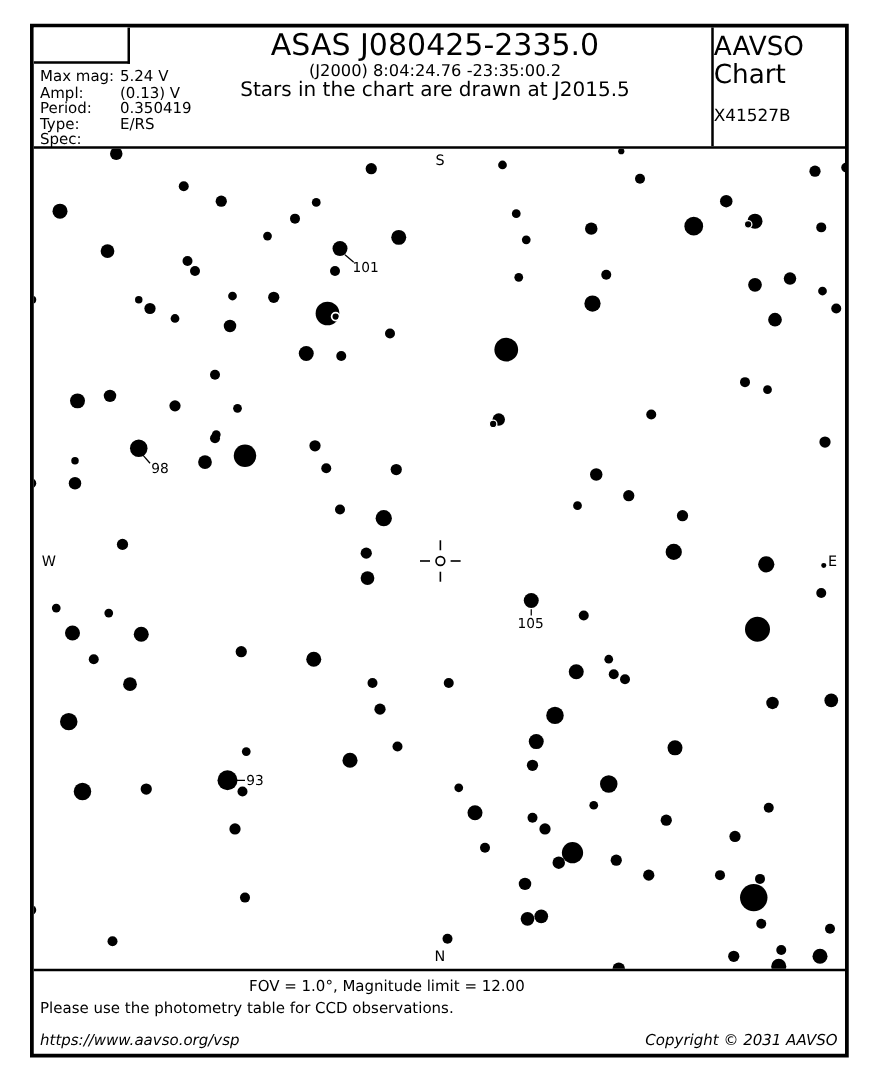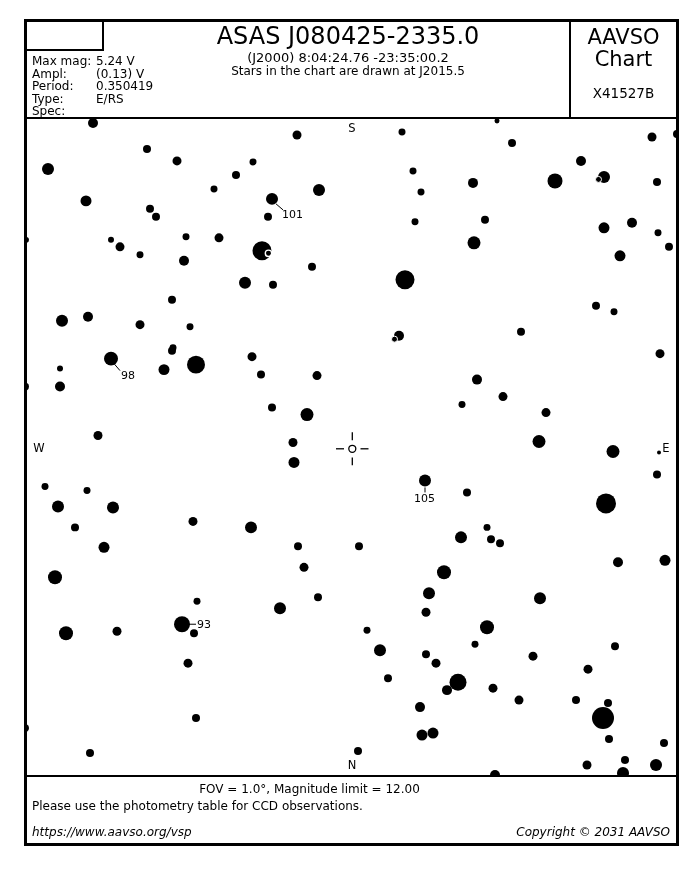--- a/index.html
+++ b/index.html
@@ -8,23 +8,23 @@
   .outer-frame{position:absolute;left:24px;top:19px;width:655px;height:827px;
         border:3px solid #000;box-sizing:border-box;}
   .legend-box{position:absolute;left:27px;top:22px;width:77px;height:29px;
         border-right:2px solid #000;border-bottom:2px solid #000;box-sizing:border-box;background:#fff;}
   .info-block{position:absolute;left:32px;top:55px;font-size:12px;line-height:12.6px;white-space:nowrap;}
   .info-row{display:flex;}
   .il{display:inline-block;width:64px;}
   .title-block{position:absolute;left:128px;top:23px;width:440px;text-align:center;}
   .title{font-size:24px;line-height:26px;}
   .coords{font-size:13px;line-height:15px;margin-top:1px;}
-  .epoch{font-size:12px;line-height:13px;}
+  .epoch{font-size:16px;line-height:13px;}
   .header-vline{position:absolute;left:569px;top:22px;width:2px;height:95px;background:#000;}
-  .brand-block{position:absolute;left:571px;top:26px;width:105px;text-align:center;}
+  .brand-block{position:absolute;left:571px;top:26px;width:105px;}
   .brand1{font-size:21px;line-height:22px;}
   .chart-id{font-size:13.5px;margin-top:15px;}
   .hline{position:absolute;left:27px;width:649px;height:2px;background:#000;}
   .hline.top{top:117px;}
   .hline.bottom{top:775px;}
   #starfield{position:absolute;left:27px;top:119px;width:649px;height:656px;display:block;}
   .fov-line{position:absolute;left:24px;top:782px;width:571px;text-align:center;font-size:12px;}
   .photometry-line{position:absolute;left:32px;top:799px;font-size:12px;}
   .bottom-row{position:absolute;left:32px;right:30px;top:825px;display:flex;
         justify-content:space-between;font-size:12px;font-style:italic;}

